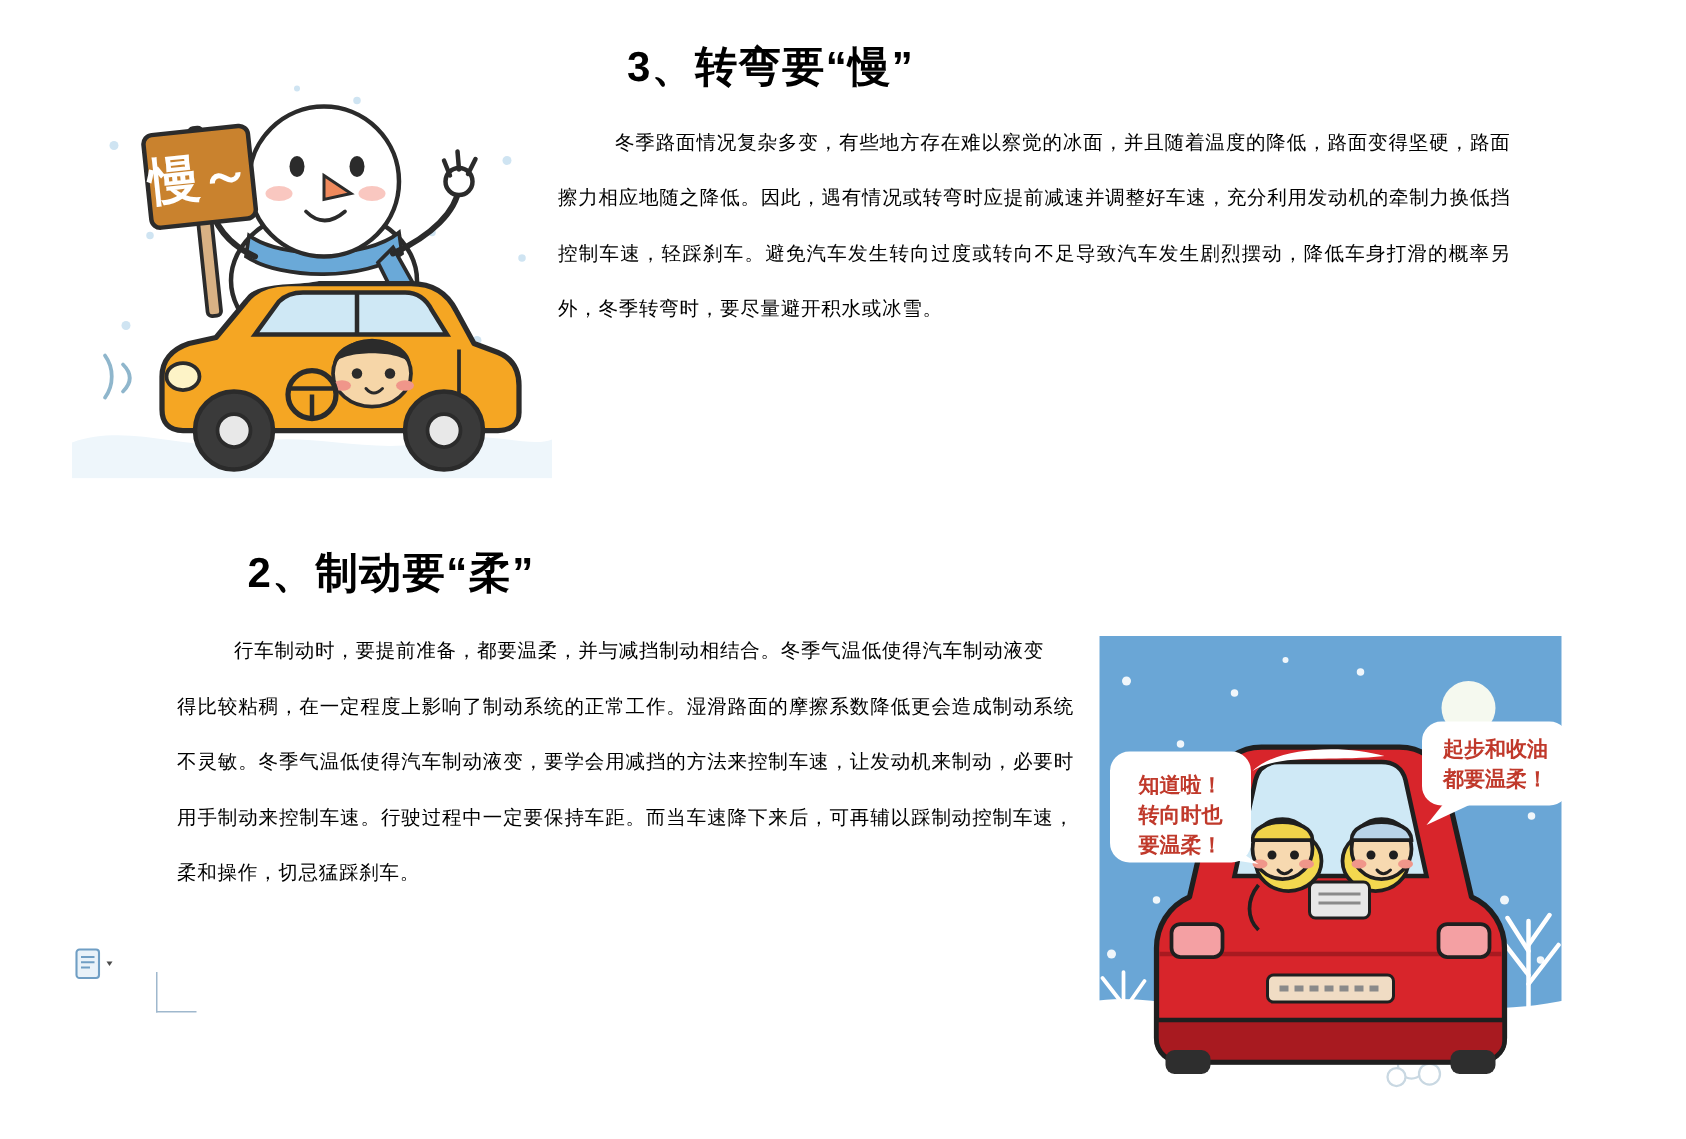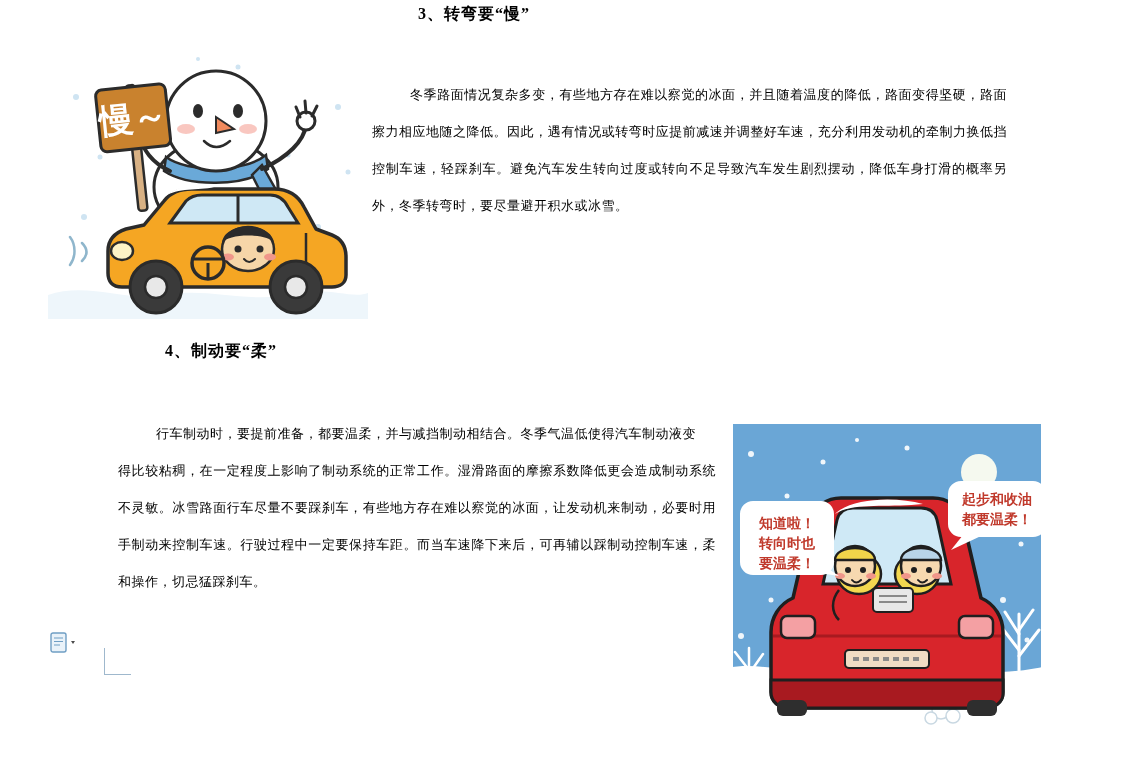--- a/index.html
+++ b/index.html
@@ -18,24 +18,25 @@
 
   .page {
     position: absolute;
     left: 0; top: 0;
     width: 1124px;
     height: 759px;
   }
 
   
   .heading {
-    font-size: 16px;
+    font-size: 28px;
     font-weight: bold;
     letter-spacing: 1px;
-    font-family: Liberation Serif, serif;
+    font-family: Liberation Sans, sans-serif;
+    margin-top: 22px;
   }
   #heading-3 {
     position: absolute;
     left: 418px;
     top: 4px;
   }
   #heading-4 {
     position: absolute;
     left: 165px;
     top: 341px;
@@ -200,24 +201,24 @@
       <path d="M34 206 C40 212, 40 218, 34 224 M22 200 C28 208, 28 220, 22 228" fill="none" stroke="#8fb6cc" stroke-width="2.5" stroke-linecap="round"></path>
 
       <path d="M116 160 C130 150, 150 154, 166 150 C150 146, 128 148, 116 160 Z" fill="#ffffff"></path>
     </svg>
   </div>
 
   <div id="heading-3" class="heading">3、转弯要“慢”</div>
 
   <div id="para-3" class="body-text">冬季路面情况复杂多变，有些地方存在难以察觉的冰面，并且随着温度的降低，路面变得坚硬，路面擦力相应地随之降低。因此，遇有情况或转弯时应提前减速并调整好车速，充分利用发动机的牵制力换低挡控制车速，轻踩刹车。避免汽车发生转向过度或转向不足导致汽车发生剧烈摆动，降低车身打滑的概率另外，冬季转弯时，要尽量避开积水或冰雪。</div>
 
-  <div id="heading-4" class="heading">4、制动要“柔”</div>
+  <div id="heading-4" class="heading">2、制动要“柔”</div>
 
   <div id="para-4" class="body-text">行车制动时，要提前准备，都要温柔，并与减挡制动相结合。冬季气温低使得汽车制动液变</div>
-  <div id="para-4-cont" class="body-text">得比较粘稠，在一定程度上影响了制动系统的正常工作。湿滑路面的摩擦系数降低更会造成制动系统不灵敏。冰雪路面行车尽量不要踩刹车，有些地方存在难以察觉的冰面，让发动机来制动，必要时用手制动来控制车速。行驶过程中一定要保持车距。而当车速降下来后，可再辅以踩制动控制车速，柔和操作，切忌猛踩刹车。</div>
+  <div id="para-4-cont" class="body-text">得比较粘稠，在一定程度上影响了制动系统的正常工作。湿滑路面的摩擦系数降低更会造成制动系统不灵敏。冬季气温低使得汽车制动液变，要学会用减挡的方法来控制车速，让发动机来制动，必要时用手制动来控制车速。行驶过程中一定要保持车距。而当车速降下来后，可再辅以踩制动控制车速，柔和操作，切忌猛踩刹车。</div>
 
   <div id="figure-red-car">
     <svg width="320" height="316" viewBox="0 0 320 316" xmlns="http://www.w3.org/2000/svg">
 
       <path d="M6 0 L314 0 L314 252 C250 266, 190 248, 130 258 C80 266, 40 252, 6 258 Z" fill="#6aa6d6"></path>
 
       <path d="M0 244 C40 236, 80 256, 130 248 C190 238, 250 258, 320 242 L320 316 L0 316 Z" fill="#ffffff"></path>
       <rect x="0" y="284" width="320" height="32" fill="#ffffff"></rect>
 
       <circle cx="252" cy="48" r="18" fill="#fdfdf0" opacity="0.95"></circle>

